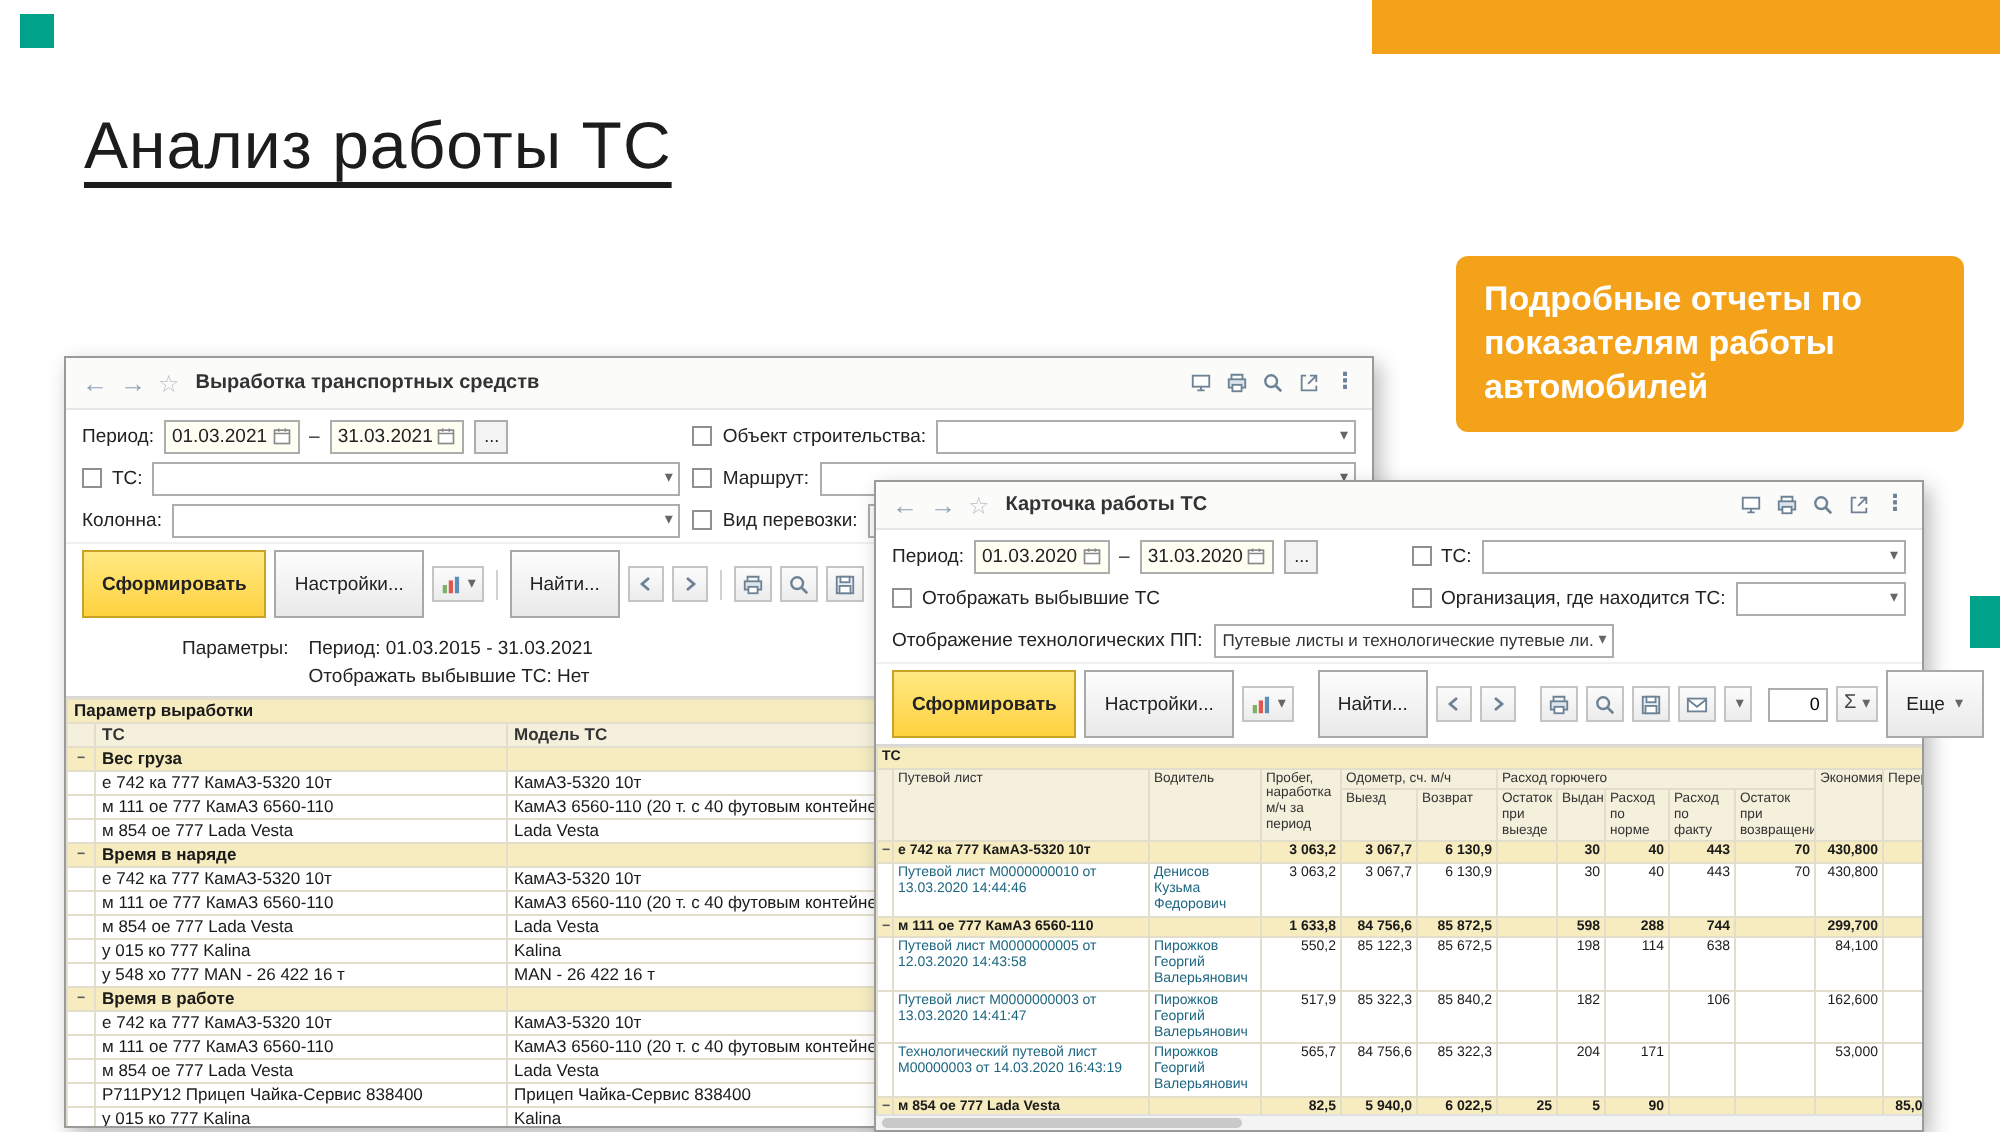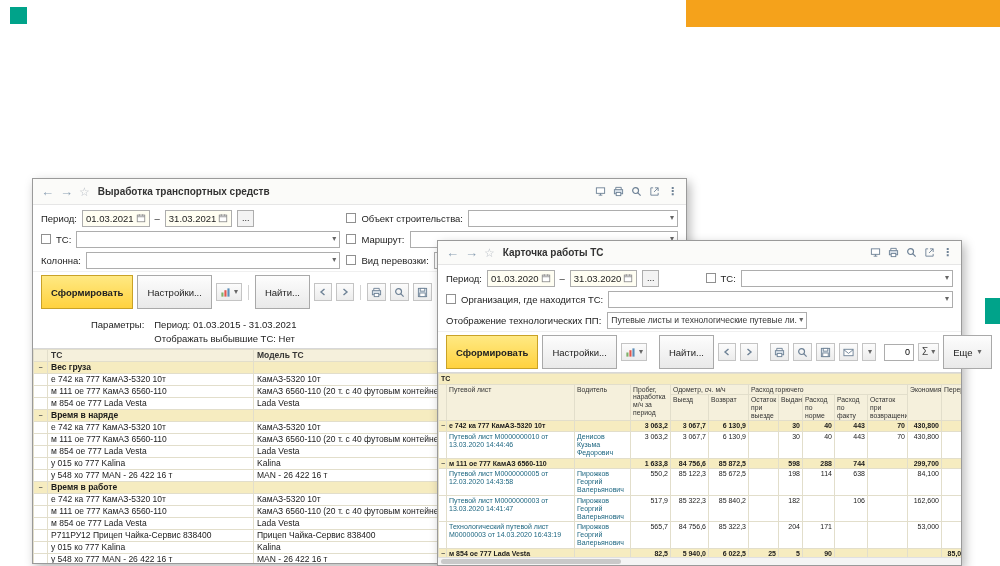--- a/index.html
+++ b/index.html
@@ -72,20 +72,22 @@
   .hscroll .thumb{position:absolute;left:3px;top:1px;height:5px;width:180px;background:#C9C9C9;border-radius:3px;}
   svg{display:block;}
 </style>
 </head>
 <body>
 
 <div class="slide">
   <div class="sq-tl"></div>
   <div class="bar-tr"></div>
   <div class="sq-r"></div>
+  <h1 class="slide-title">Анализ работы ТС</h1>
+  <div class="callout">Подробные отчеты по показателям работы автомобилей</div>
 
   <section class="win win1">
     <header class="titlebar">
       <span class="nav">←</span>
       <span class="nav">→</span>
       <span class="star">☆</span>
       <span class="wtitle">Выработка транспортных средств</span>
       <span class="tb-icons">
         <span>
             <svg width="11" height="11" viewBox="0 0 12 12">
@@ -254,20 +256,23 @@
     </div>
 
     <div class="grid">
       <table class="rep">
         <colgroup>
             <col style="width:14px">
             <col style="width:206px">
             <col style="width:435px">
           </colgroup>
         <thead>
+          <tr class="band">
+              <td colspan="3">Параметр выработки</td>
+            </tr>
           <tr class="hdr">
             <td class="tree"></td>
             <td>ТС</td>
             <td>Модель ТС</td>
           </tr>
         </thead>
         <tbody>
 
             <tr data-type="group">
               <td class="tree">−</td>
@@ -446,20 +451,24 @@
         <div class="fright">
           <span class="cb"></span>
           <span class="lbl">ТС:</span>
           <span class="combo">
               <span class="val"></span>
               <span class="arr">▾</span>
             </span>
         </div>
       </div>
       <div class="frow">
+        <div class="fleft">
+          <span class="cb"></span>
+          <span class="lbl">Отображать выбывшие ТС</span>
+        </div>
         <div class="fright">
           <span class="cb"></span>
           <span class="lbl">Организация, где находится ТС:</span>
           <span class="combo">
               <span class="val"></span>
               <span class="arr">▾</span>
             </span>
         </div>
       </div>
       <div class="frow">

